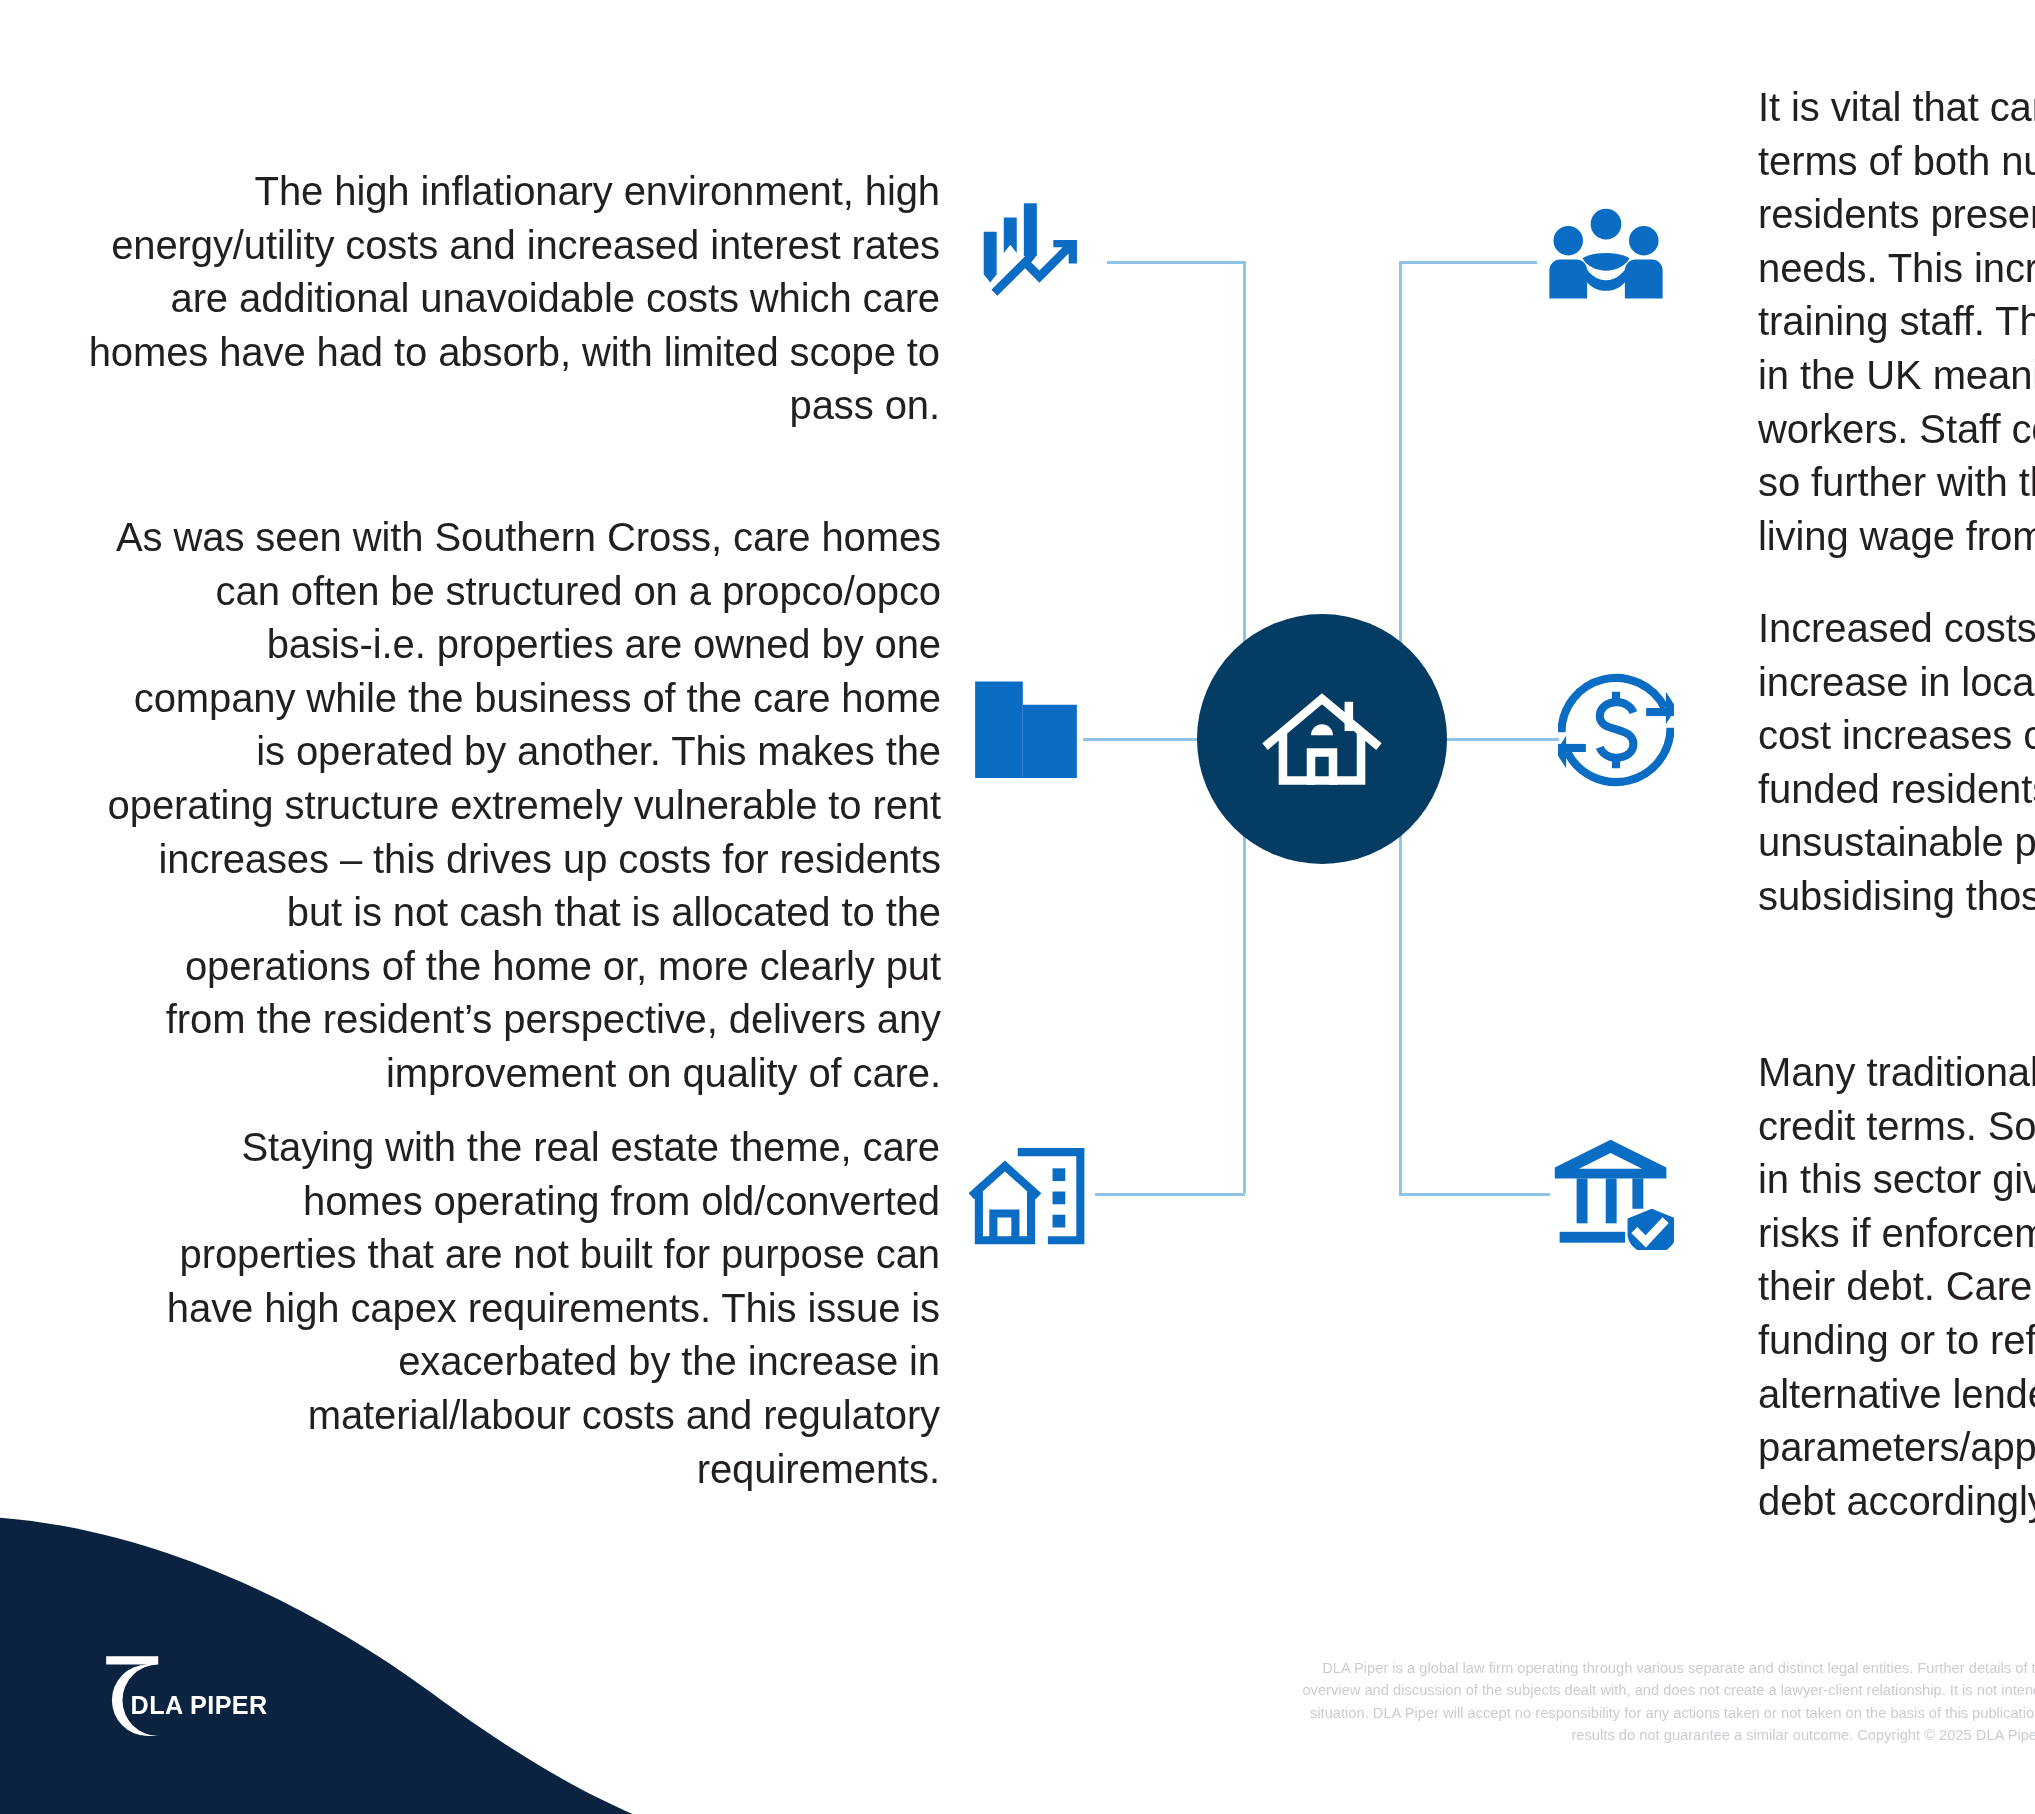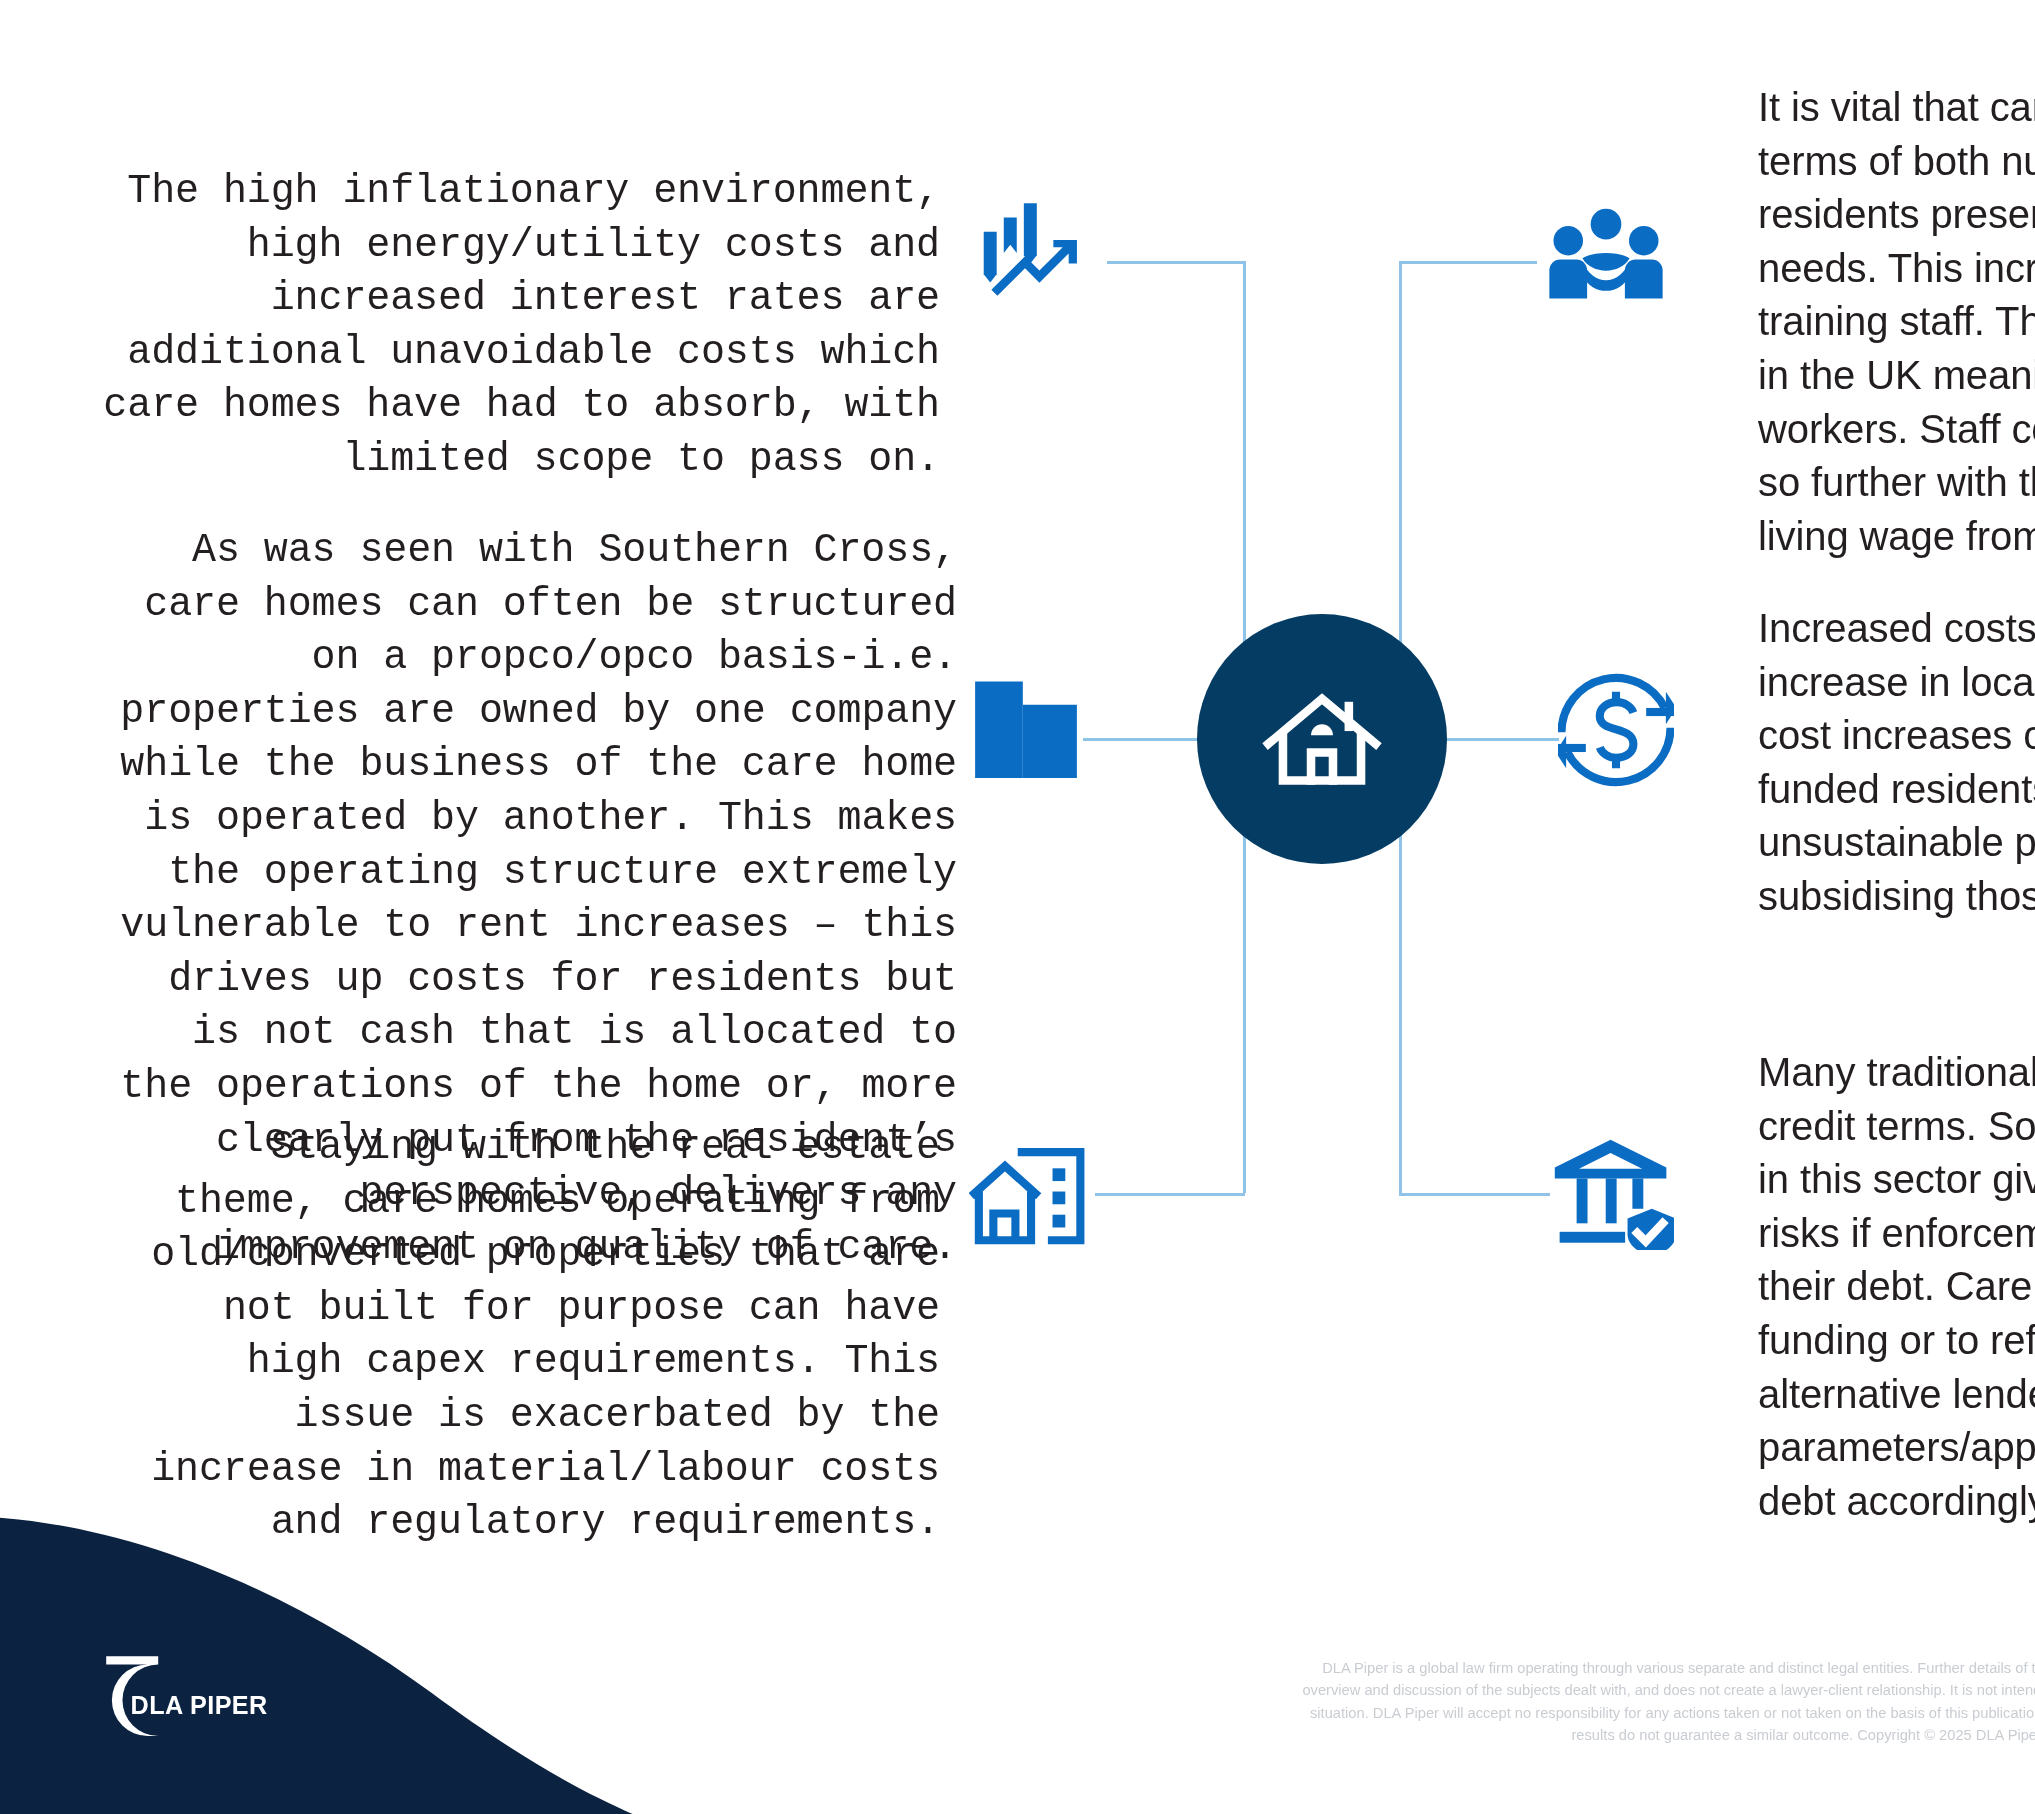--- a/index.html
+++ b/index.html
@@ -13,25 +13,25 @@
 
   
   .txt{
     position:absolute;
     font-size:40px;
     line-height:1.34;
     color:#231f20;
     font-weight:400;
     letter-spacing:-0.1px;
   }
-  .txt-left{ text-align:right;font-family:Liberation Mono, monospace; }
+  .txt-left{ text-align:right; }
   .txt-right{ text-align:left; }
 
   #block-tl{ left:81px;  top:165px;  width:859px; }
-  #block-ml{ left:120px;  top:511px; width:837px;margin-top:13px; }
+  #block-ml{ left:104px;  top:511px; width:837px; }
   #block-bl{ left:126px;  top:1121px; width:814px; }
 
   #block-tr{ left:1758px; top:81px;  width:851px; }
   #block-mr{ left:1758px; top:602px; width:851px; }
   #block-br{ left:1758px; top:1046px; width:851px; }
 
   
   #diagram{ position:absolute; left:0; top:0; width:2644px; height:1465px; }
 
   .conn{ position:absolute; background:#8FC3E8; }

